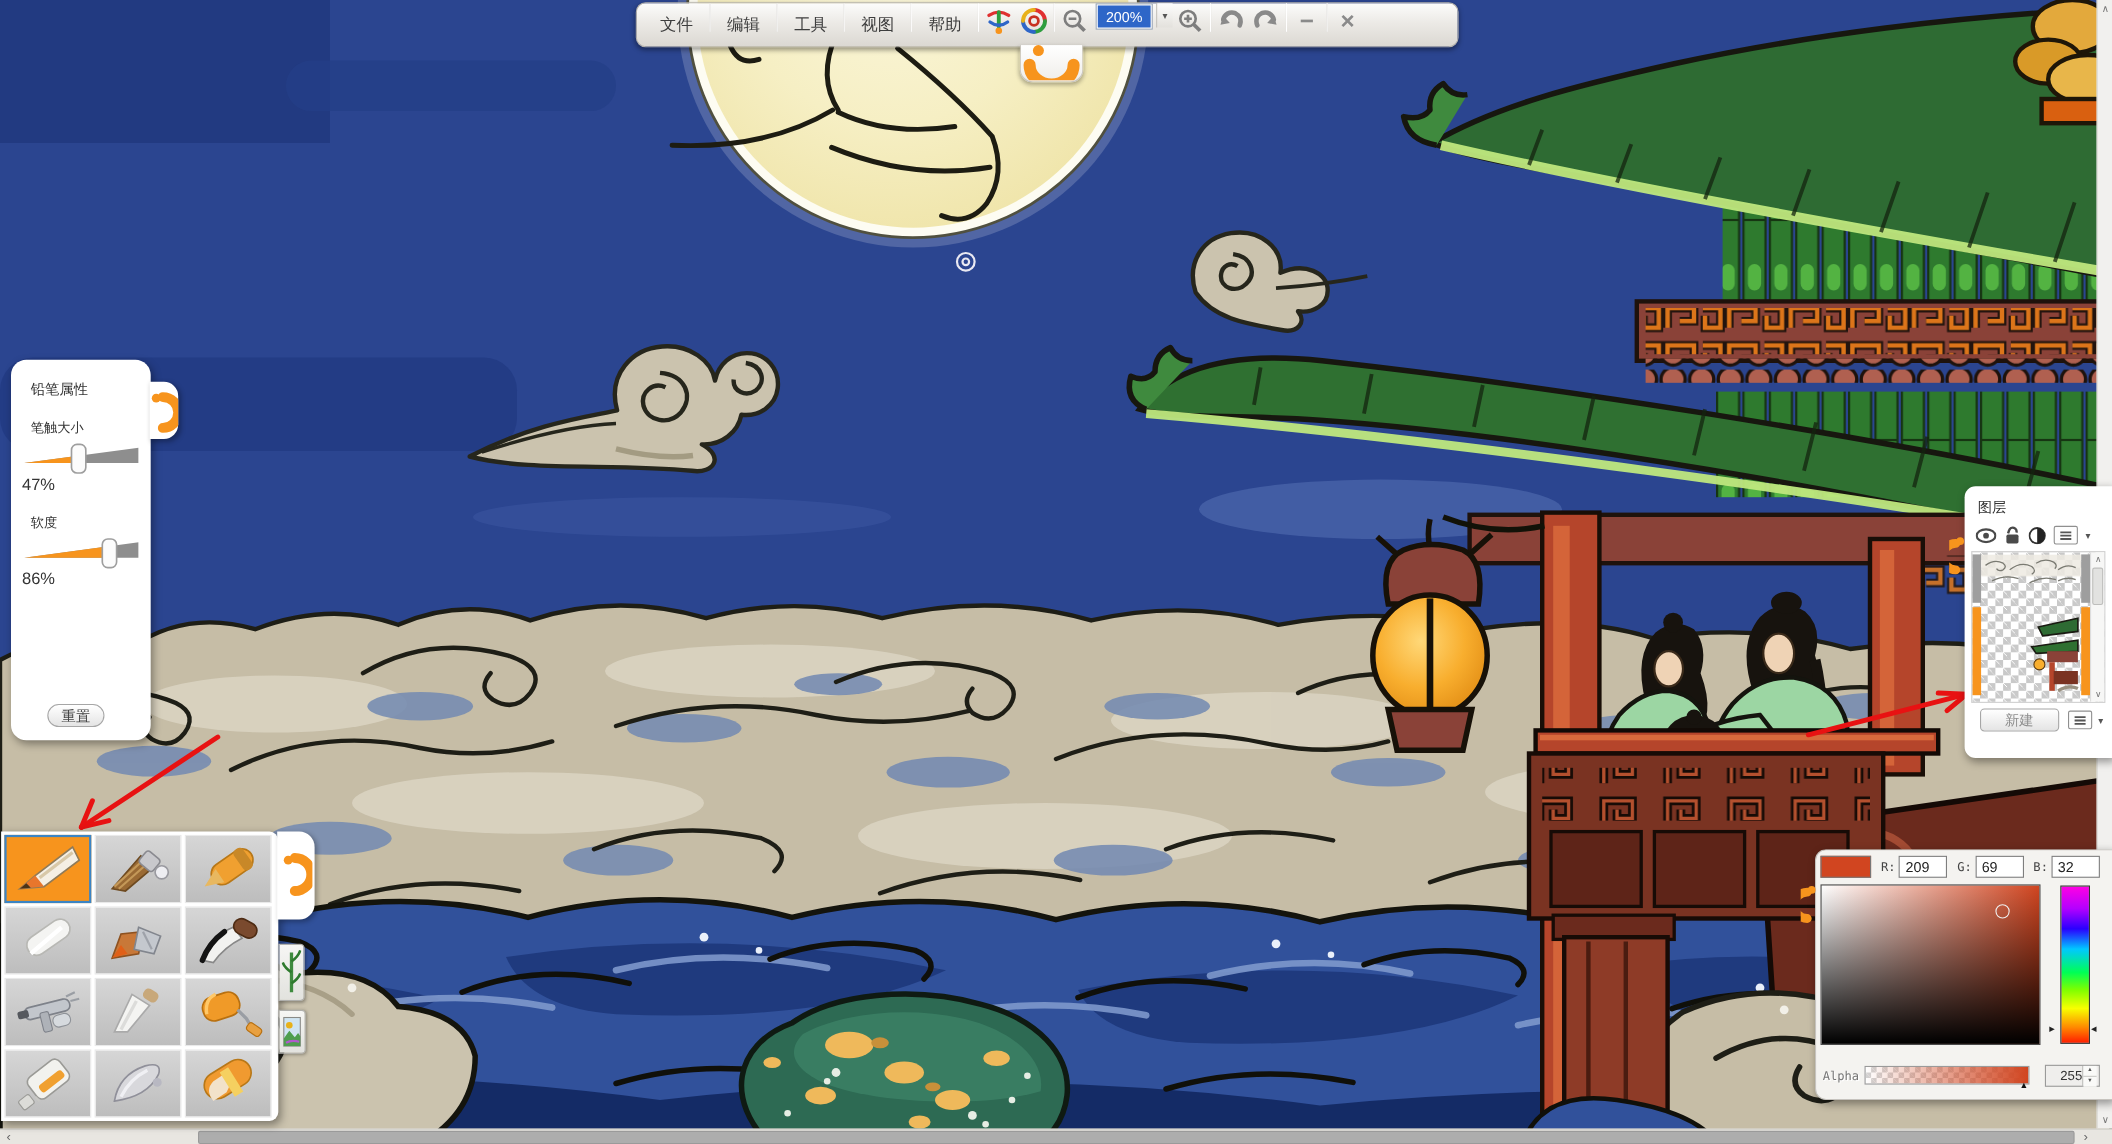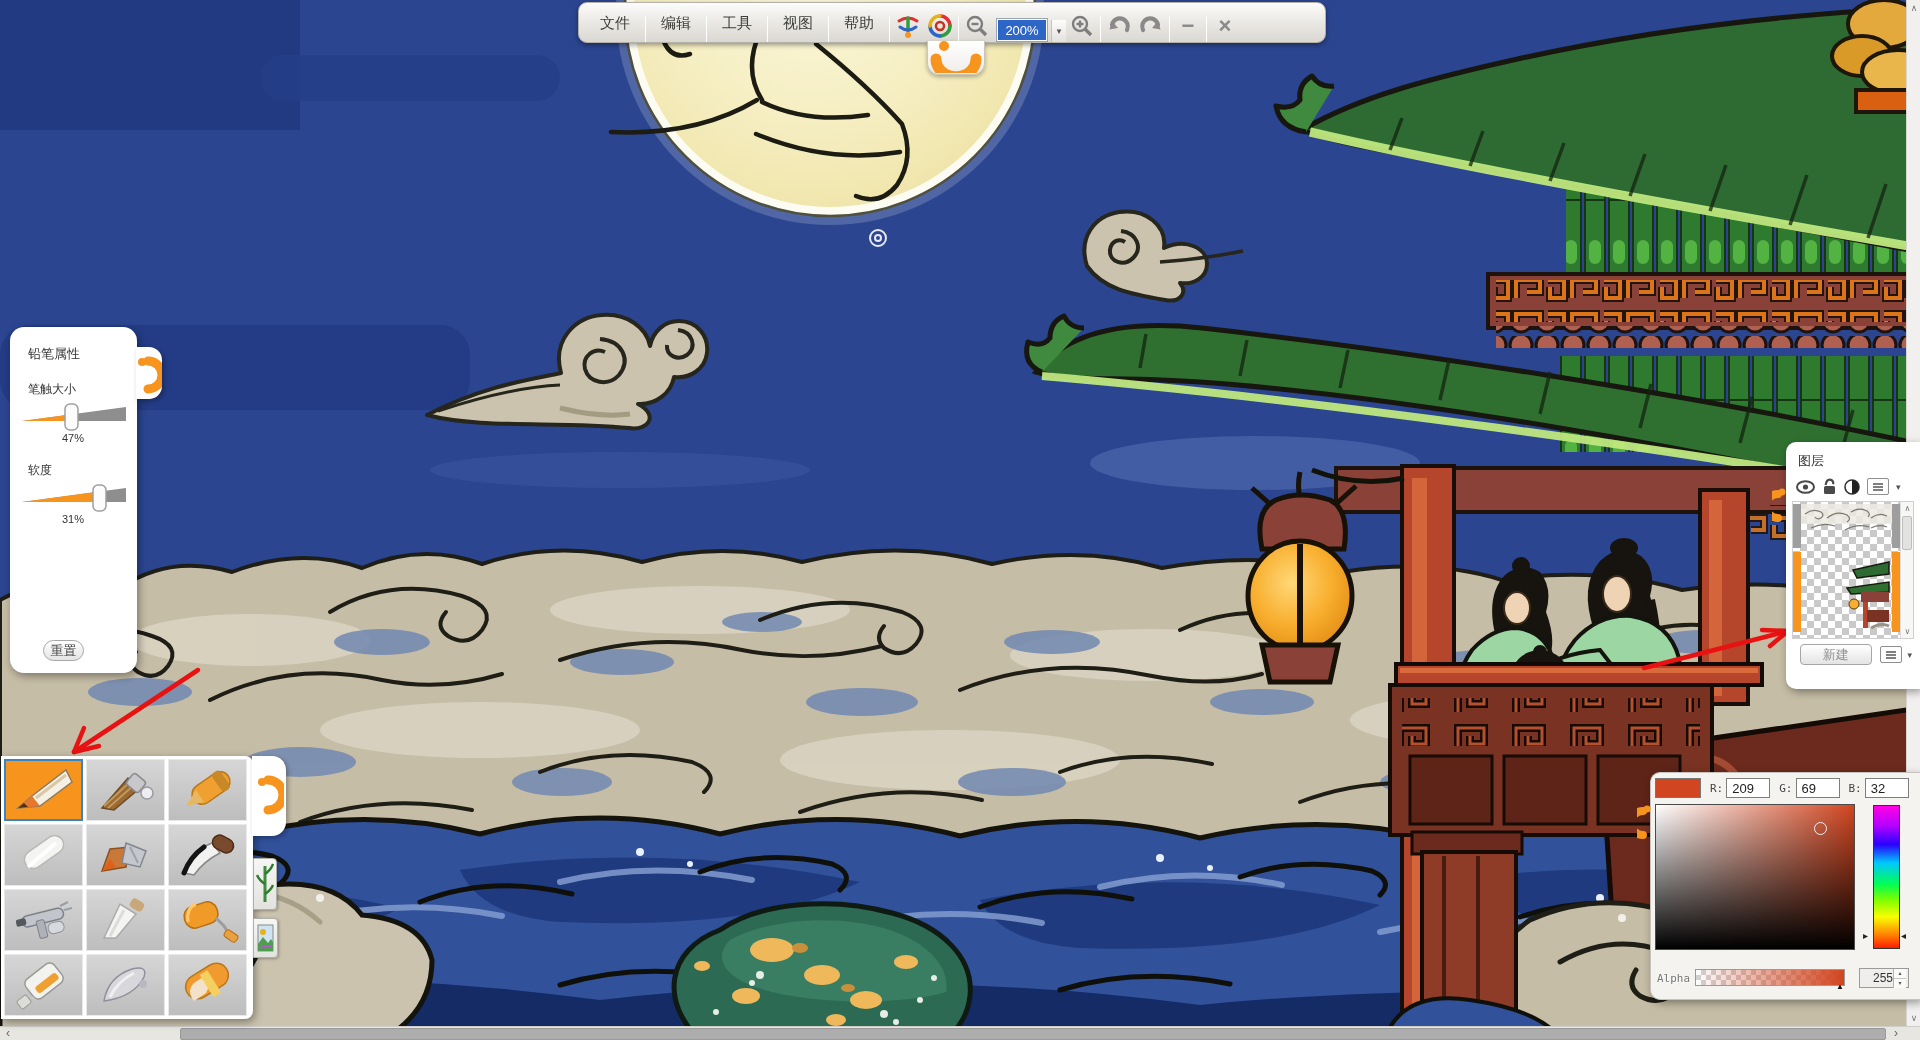--- a/index.html
+++ b/index.html
@@ -6,43 +6,43 @@
   html,body { width:1920px; height:1040px; overflow:hidden; font-family:"Liberation Sans", sans-serif; background:#2B4590; }
   #stage { position:relative; width:1920px; height:1040px; }
 
   
   #canvas-art { position:absolute; left:0; top:0; z-index:0; }
 
   
   .toolbar { position:absolute; left:578px; top:2px; width:748px; height:41px; z-index:8;
     background:linear-gradient(#FCFCFB,#ECEAE6 45%,#DBD8D2);
     border:1px solid #B4B1AB; border-radius:9px; box-shadow:0 2px 5px rgba(0,0,0,.4);
-    display:flex; align-items:flex-end; padding:0 8px; }
+    display:flex; align-items:flex-start; padding:0 8px; }
   .menu-item { font-size:15px; color:#3E3E3E; padding:0 13px; height:39px; line-height:39px; cursor:default; }
   .tb-sep { width:1px; height:26px; background:#C2BFB9; border-right:1px solid #FFFFFF; margin:0 2px; }
   .tb-btn { width:32px; height:32px; display:flex; align-items:center; justify-content:center; }
   .zoom-combo { display:flex; align-items:center; background:#fff; border:1px solid #9AA6B5; height:24px; margin:0 3px; }
   .zoom-combo input { width:48px; height:20px; border:none; background:#2E66C8; color:#fff; font-weight:normal;
     font-size:13px; text-align:center; font-family:"Liberation Sans",sans-serif; margin:1px; }
   .zoom-drop { width:15px; height:22px; background:linear-gradient(#FDFDFD,#E3E1DC); border-left:1px solid #C5C2BC;
     font-size:9px; color:#555; display:flex; align-items:center; justify-content:center; }
   .win-glyph { font-size:22px; color:#8A8A8A; font-weight:bold; line-height:20px; }
   .tb-grip { position:absolute; left:348px; top:38px; width:58px; height:34px; background:linear-gradient(#FFF,#EFEDE9);
     border:1px solid #C8C5BF; border-top:none; border-radius:0 0 12px 12px; box-shadow:0 2px 4px rgba(0,0,0,.3); }
 
   
   .fpanel { position:absolute; background:#fff; box-shadow:2px 3px 8px rgba(0,0,0,.38); z-index:6; }
 
   
   #pencil-panel { left:10px; top:327px; width:127px; height:346px; border-radius:14px; padding:14px 10px; }
   #pencil-panel .ptitle { font-size:13px; color:#333; margin:4px 0 18px 8px; }
   #pencil-panel .plabel { font-size:12px; color:#333; margin:0 0 4px 8px; }
   .slider-wrap { position:relative; width:104px; height:30px; margin-left:2px; }
-  .pct { font-size:11px; color:#333; text-align:center; width:106px; margin:0 0 18px 0; }
-  .pill-btn { display:block; margin:0 auto; width:41px; height:21px; border:1px solid #A6A6A6; border-radius:11px;
+  .pct { font-size:15px; color:#333; text-align:left; width:106px; margin:0 0 18px 0; }
+  .pill-btn { display:block; margin:0 auto; width:52px; height:21px; border:1px solid #A6A6A6; border-radius:11px;
     background:linear-gradient(#FFFFFF,#E4E4E4); font-size:13px; color:#444; text-align:center; line-height:19px;
     font-family:"Liberation Sans",sans-serif; }
   #pencil-reset { position:absolute; bottom:12px; left:33px; }
   .grip-right { position:absolute; right:-25px; top:20px; width:26px; height:52px; background:#fff;
     border-radius:0 13px 13px 0; box-shadow:2px 2px 5px rgba(0,0,0,.3); }
 
   
   #tool-panel { left:1px; top:756px; width:252px; border-radius:0 8px 8px 0; padding:3px; }
   #tool-grid { display:grid; grid-template-columns:repeat(3,79px); grid-auto-rows:62px; gap:3px; }
   .tool-cell { background:linear-gradient(#D6D6D6,#BDBDBD); border:1px solid #E9E9E9; display:flex;
@@ -551,21 +551,21 @@
   <div class="pct">47%</div>
 
   <div class="plabel">软度</div>
   <div class="slider-wrap">
     <svg width="104" height="30" viewBox="0 0 104 30">
       <polygon points="0,19 104,5 104,19" fill="#8E8E8E"></polygon>
       <polygon points="0,19 77,8.6 77,19" fill="#F7941D"></polygon>
       <rect x="71" y="2" width="13" height="26" rx="5" fill="#FCFCFC" stroke="#9E9E9E" stroke-width="1.5"></rect>
     </svg>
   </div>
-  <div class="pct">31%</div>
+  <div class="pct">86%</div>
 
   <button id="pencil-reset" class="pill-btn">重置</button>
 
   <div class="grip-right">
     <svg width="26" height="52" viewBox="0 0 26 52">
       <circle cx="6" cy="15" r="4" fill="#F7941D"></circle>
       <path d="M12,14 A13,13 0 1 1 12,42" fill="none" stroke="#F7941D" stroke-width="9" stroke-linecap="round"></path>
     </svg>
   </div>
 </div>

